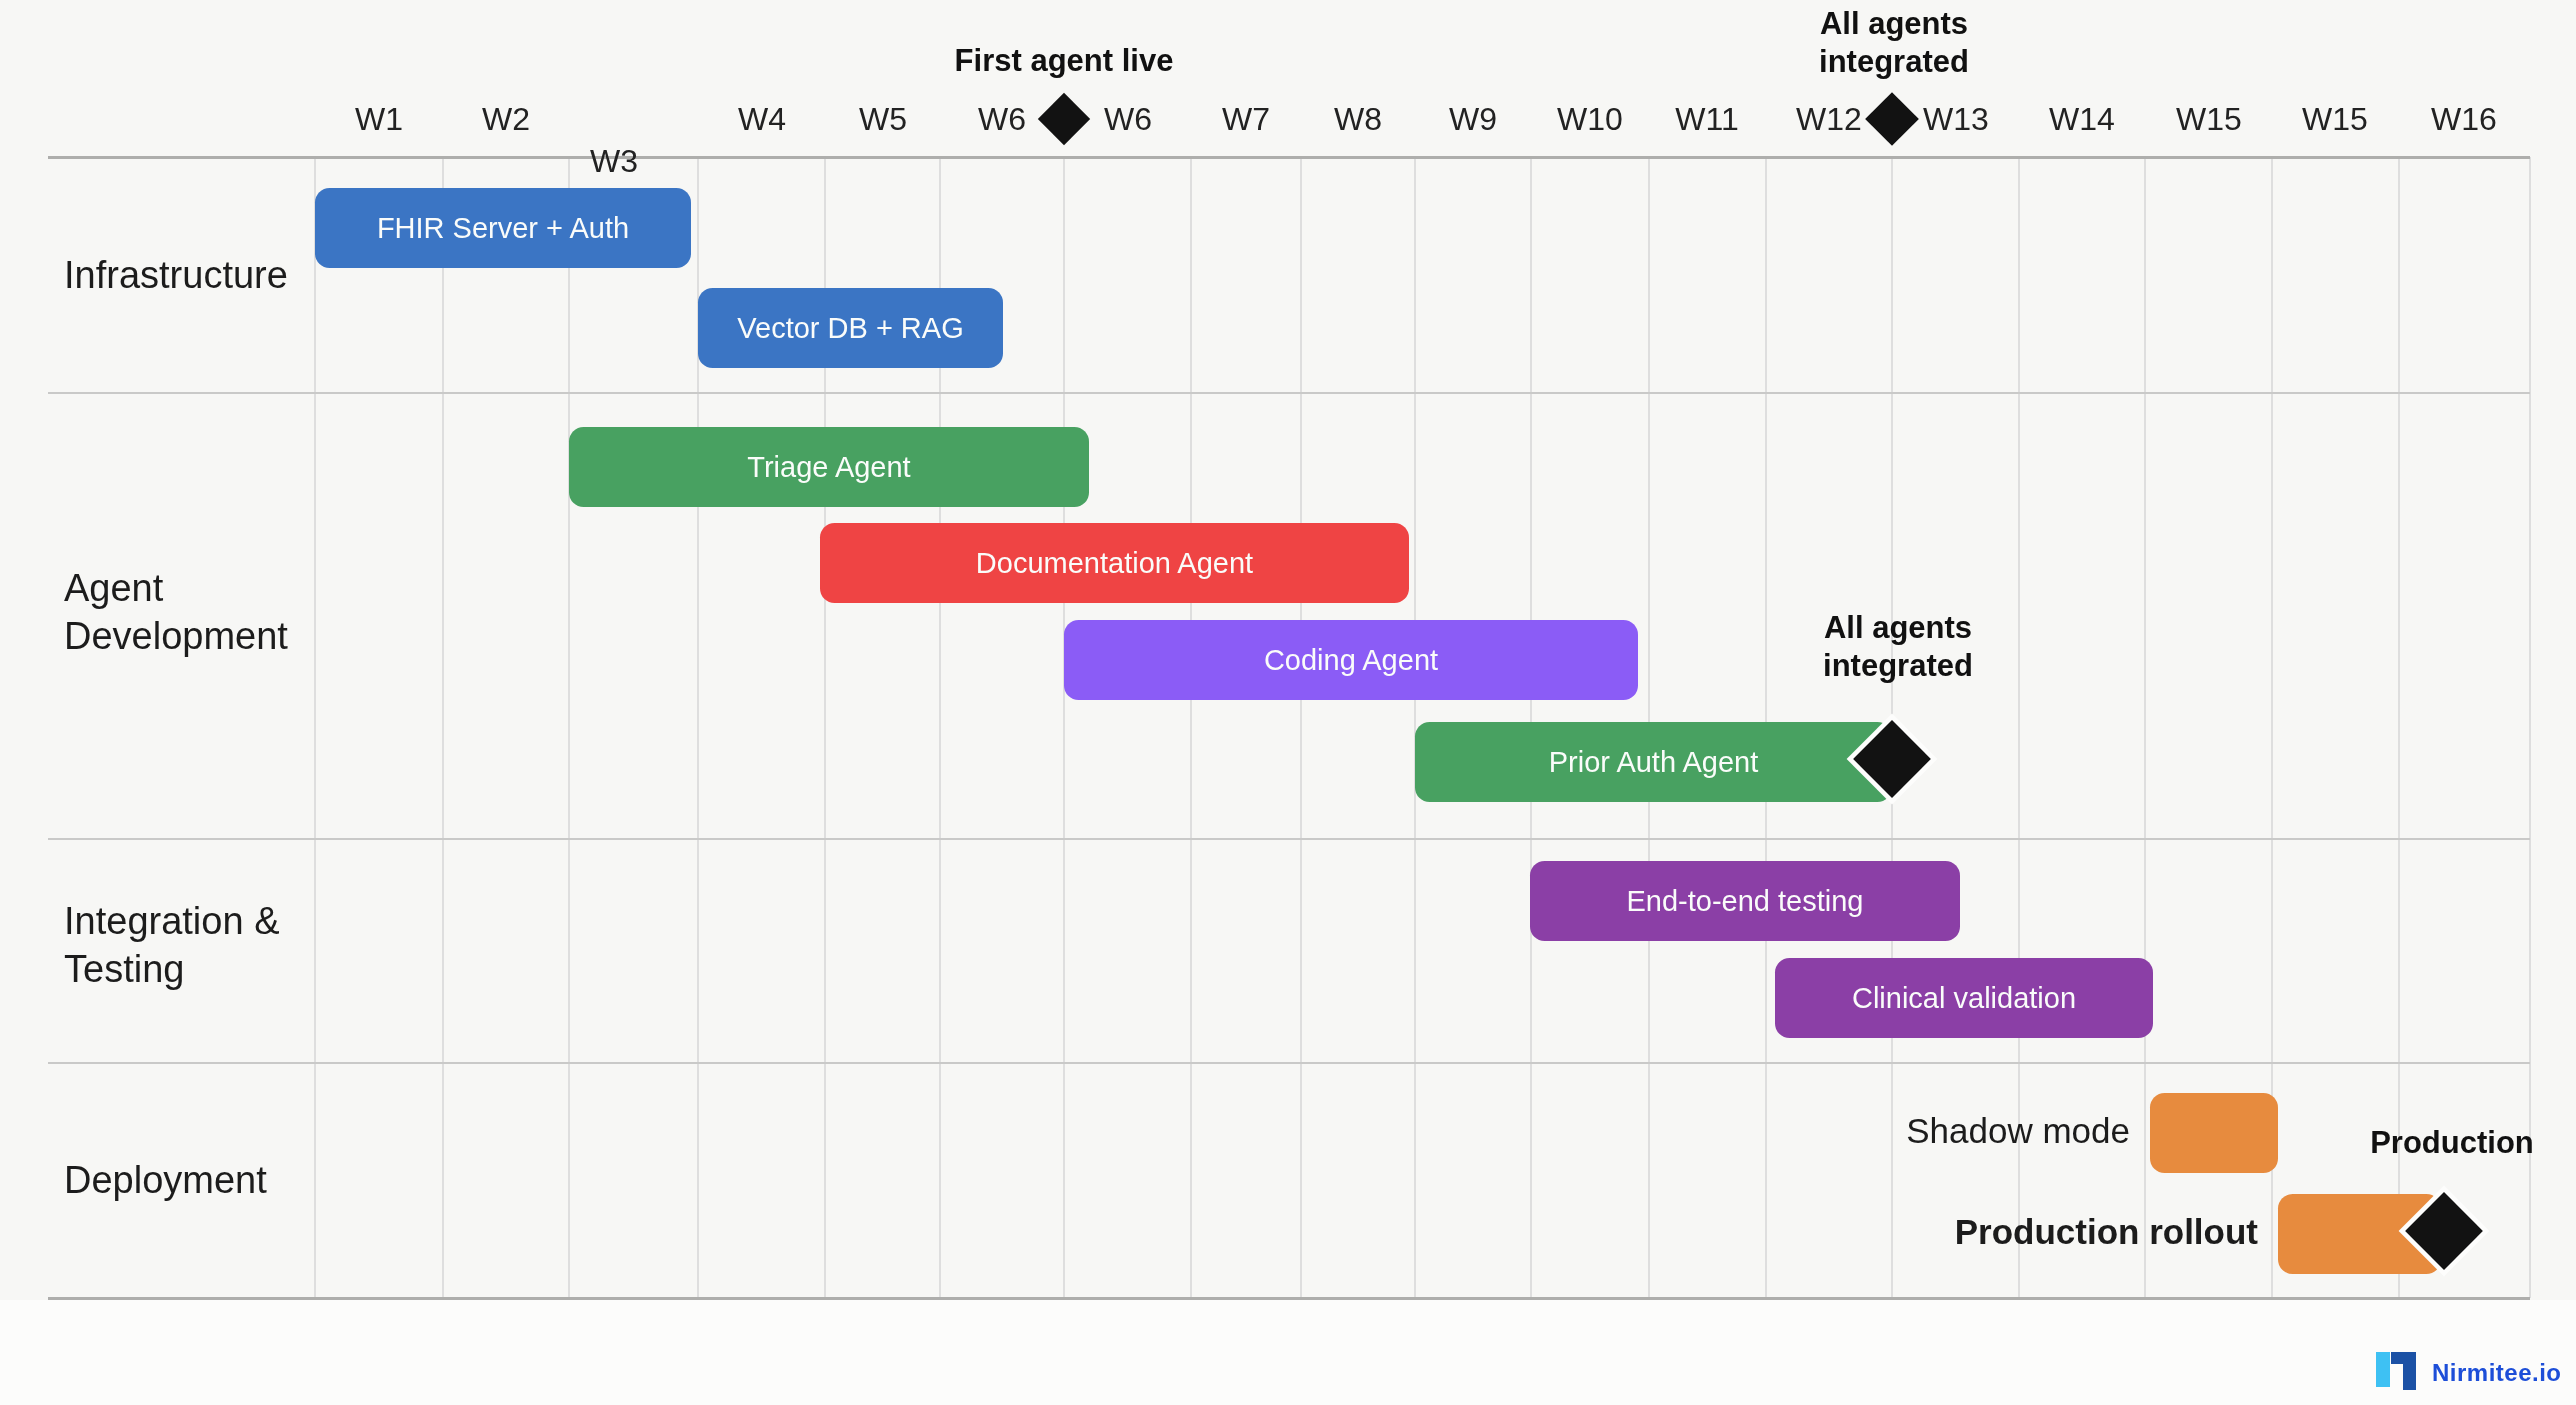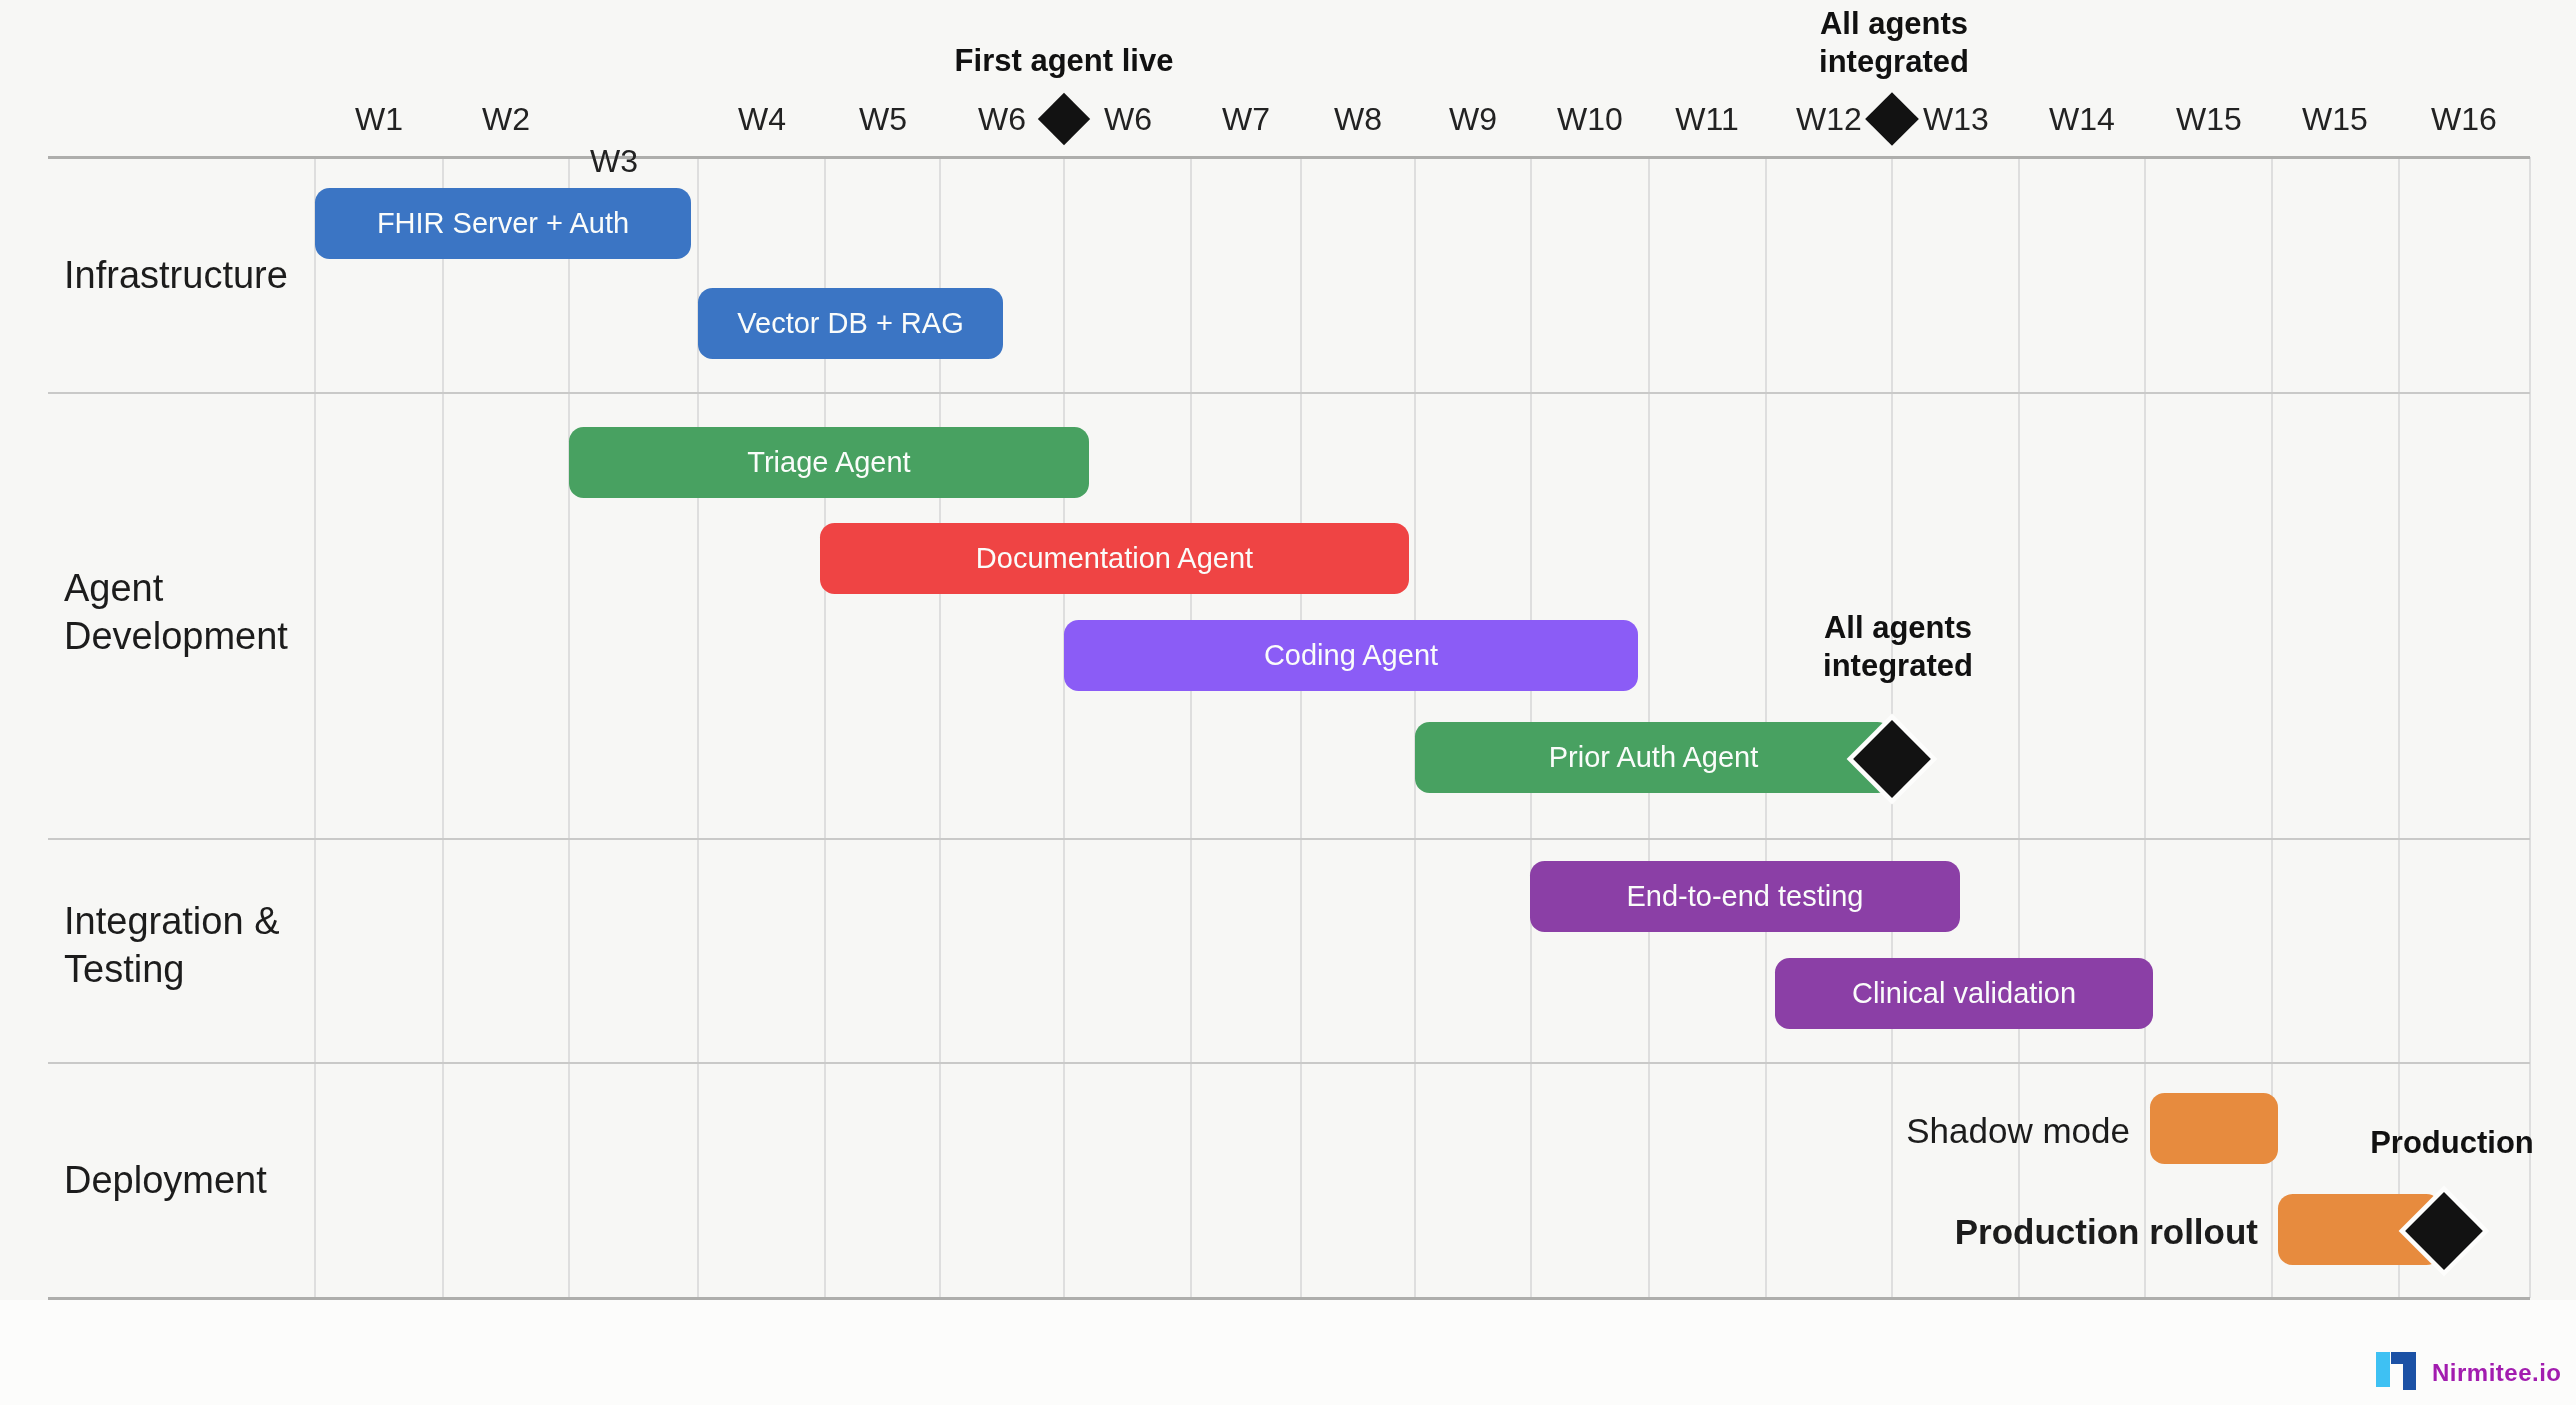--- a/index.html
+++ b/index.html
@@ -11,21 +11,21 @@
   }
   .footer-strip{position:absolute;left:0;width:2576px;background:#fcfcfb;}
   .vline{position:absolute;width:1.8px;background:#dedede;z-index:0;}
   .hline{position:absolute;height:1.8px;background:#c9c9c8;z-index:0;}
   .hline.thick{height:2.7px;background:#aeaeac;}
   .tick{
     position:absolute;transform:translate(-50%,-50%);
     font-size:32px;color:#222;white-space:nowrap;z-index:1;
   }
   .bar{
-    position:absolute;height:71px;border-radius:14.6px;
+    position:absolute;height:80px;border-radius:14.6px;
     display:flex;align-items:center;justify-content:center;
     color:#fafcfa;font-size:29px;white-space:nowrap;z-index:2;
   }
   .outlabel{
     position:absolute;height:75px;display:flex;align-items:center;
     font-size:35px;color:#1c1c1c;white-space:nowrap;z-index:2;
   }
   .mlabel{
     position:absolute;transform:translateX(-50%);text-align:center;
     font-weight:bold;font-size:31px;line-height:38px;color:#111;
@@ -37,21 +37,21 @@
   }
   .diamond{
     position:absolute;background:#121212;
     transform:translate(-50%,-50%) rotate(45deg);z-index:4;
   }
   .diamond.outlined{box-shadow:0 0 0 4.6px #fdfdfc;}
   .logo{position:absolute;z-index:5;}
   .logo .part{position:absolute;}
   .brand-text{
     position:absolute;left:56px;top:1.8px;height:42px;display:flex;align-items:center;
-    font-size:24px;font-weight:bold;color:#a21caf;letter-spacing:0.5px;
+    font-size:24px;font-weight:bold;color:#1d4ed8;letter-spacing:0.5px;
   }
 </style>
 </head>
 <body>
 
 <div class="canvas">
   <div class="footer-strip" style="top:1300px;height:105px;"></div>
   <div id="chart">
       <div class="vline" style="left: 314px; top: 157px; height: 1141px; background: rgb(222, 222, 222);"></div>
       <div class="vline" style="left: 442px; top: 157px; height: 1141px; background: rgb(222, 222, 222);"></div>

